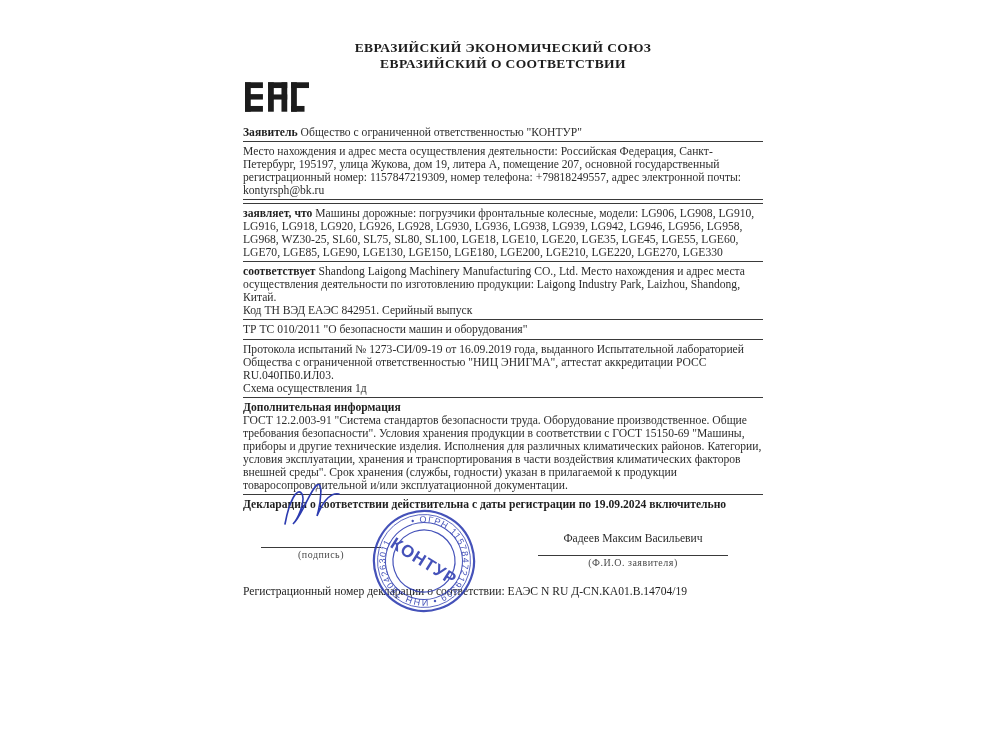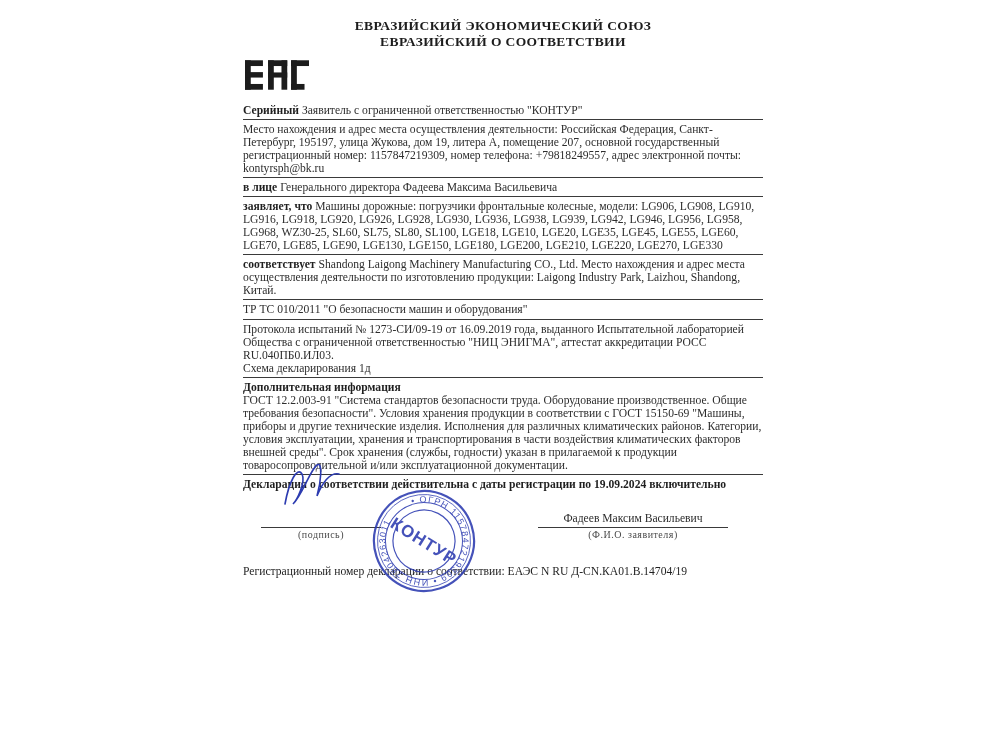--- a/index.html
+++ b/index.html
@@ -1,33 +1,33 @@
 <!DOCTYPE html>
 <html><head>
 <meta charset="utf-8">
 <style>
   html,body { margin:0; padding:0; background:#e8e8e8; }
   .page {
     position:relative; width:1000px; height:750px; background:#ffffff;
     font-family:"Liberation Serif", serif; color:#2d2d2d; overflow:hidden;
   }
-  .doc { position:absolute; left:243px; top:18px; width:520px; }
+  .doc { position:absolute; left:243px; top:40px; width:520px; }
   .title { text-align:center; font-weight:bold; font-size:13.5px; letter-spacing:.4px; color:#1d1d1d; line-height:16px; margin-bottom:4px; }
   .eac { margin:2px 0 4px 2px; }
   p.row { margin:0; font-size:11.6px; line-height:13px; }
   .lead { font-weight:bold; color:#1f1f1f; margin-right:3px; }
   .b { font-weight:bold; color:#1f1f1f; }
   .rule { border-top:1px solid #3a3a3a; height:0; margin:2px 0 3px 0; }
   .mt { margin-top:3px; }
   .sig-row { position:relative; height:70px; margin-top:4px; }
   .sig-line { position:absolute; left:18px; top:32px; width:120px; border-top:1px solid #3a3a3a; }
   .sig-caption { display:block; text-align:center; font-size:10px; color:#4a4a4a; letter-spacing:.5px; padding-top:1px; }
   .sig-scribble { position:absolute; left:34px; top:-37px; }
   .name-block { position:absolute; left:295px; top:17px; width:190px; }
-  .name-text { display:block; text-align:center; font-size:11.6px; line-height:14px; border-bottom:1px solid #3a3a3a; padding-bottom:1px; }
+  .name-text { display:block; text-align:center; font-size:11.6px; line-height:14px; border-bottom:1px solid #3a3a3a; padding-bottom:9px; }
   .stamp { position:absolute; left:128px; top:-7px; opacity:.88; }
   .reg { font-size:11.6px; line-height:13px; font-weight:normal; color:#1f1f1f; margin:0; }
   .reg + .reg { margin-top:9px; }
 </style>
 </head>
 <body>
 
 <div class="page">
   <div class="doc">
 
@@ -47,41 +47,41 @@
           <rect x="57" y="0" width="9" height="46"></rect>
           <rect x="36" y="0" width="30" height="9"></rect>
           <rect x="36" y="19" width="30" height="8"></rect>
           <rect x="72" y="0" width="9" height="46"></rect>
           <rect x="72" y="0" width="28" height="9"></rect>
           <rect x="72" y="37" width="21" height="9"></rect>
         </g>
       </svg>
     </div>
 
-    <p class="row"><span class="lead">Серийный</span><span>Заявитель с ограниченной ответственностью "КОНТУР"</span></p>
+    <p class="row"><span class="lead">Заявитель</span><span>Общество с ограниченной ответственностью "КОНТУР"</span></p>
     <div class="rule"></div>
 
     <p class="row">Место нахождения и адрес места осуществления деятельности: Российская Федерация, Санкт-Петербург, 195197, улица Жукова, дом 19, литера А, помещение 207, основной государственный регистрационный номер: 1157847219309, номер телефона: +79818249557, адрес электронной почты: kontyrsph@bk.ru</p>
     <div class="rule"></div>
 
-    <p class="row"><span class="lead">в лице</span><span>Генерального директора Фадеева Максима Васильевича</span></p>
     <div class="rule"></div>
 
     <p class="row"><span class="lead">заявляет, что</span><span>Машины дорожные: погрузчики фронтальные колесные,  модели: LG906, LG908, LG910, LG916, LG918, LG920, LG926, LG928, LG930, LG936, LG938, LG939, LG942, LG946, LG956, LG958, LG968, WZ30-25, SL60, SL75, SL80, SL100, LGE18, LGE10, LGE20, LGE35, LGE45, LGE55, LGE60, LGE70, LGE85, LGE90, LGE130, LGE150, LGE180, LGE200, LGE210, LGE220, LGE270, LGE330</span></p>
     <div class="rule"></div>
 
     <p class="row"><span class="lead">соответствует</span><span>Shandong Laigong Machinery Manufacturing CO., Ltd. Место нахождения и адрес места осуществления деятельности по изготовлению продукции: Laigong Industry Park, Laizhou, Shandong, Китай.</span></p>
 
+    <p class="row">Код ТН ВЭД ЕАЭС 842951. Серийный выпуск</p>
     <div class="rule"></div>
 
     <p class="row mt">ТР ТС 010/2011 "О безопасности машин и оборудования"</p>
     <div class="rule mt"></div>
 
     <p class="row mt">Протокола испытаний № 1273-СИ/09-19 от 16.09.2019 года, выданного Испытательной лабораторией Общества с ограниченной ответственностью "НИЦ ЭНИГМА", аттестат аккредитации РОСС RU.040ПБ0.ИЛ03.</p>
-    <p class="row">Схема декларирования 1д</p>
+    <p class="row">Схема осуществления 1д</p>
     <div class="rule"></div>
 
     <p class="row b">Дополнительная информация</p>
     <p class="row mt">ГОСТ 12.2.003-91 "Система стандартов безопасности труда. Оборудование производственное. Общие требования безопасности". Условия хранения продукции в соответствии с ГОСТ 15150-69 "Машины, приборы и другие технические изделия. Исполнения для различных климатических районов. Категории, условия эксплуатации, хранения и транспортирования в части воздействия климатических факторов внешней среды". Срок хранения (службы, годности) указан в прилагаемой к продукции товаросопроводительной и/или эксплуатационной документации.</p>
     <div class="rule"></div>
 
     <p class="row b">Декларация о соответствии действительна с даты регистрации по 19.09.2024 включительно</p>
 
     <div class="sig-row">
 

